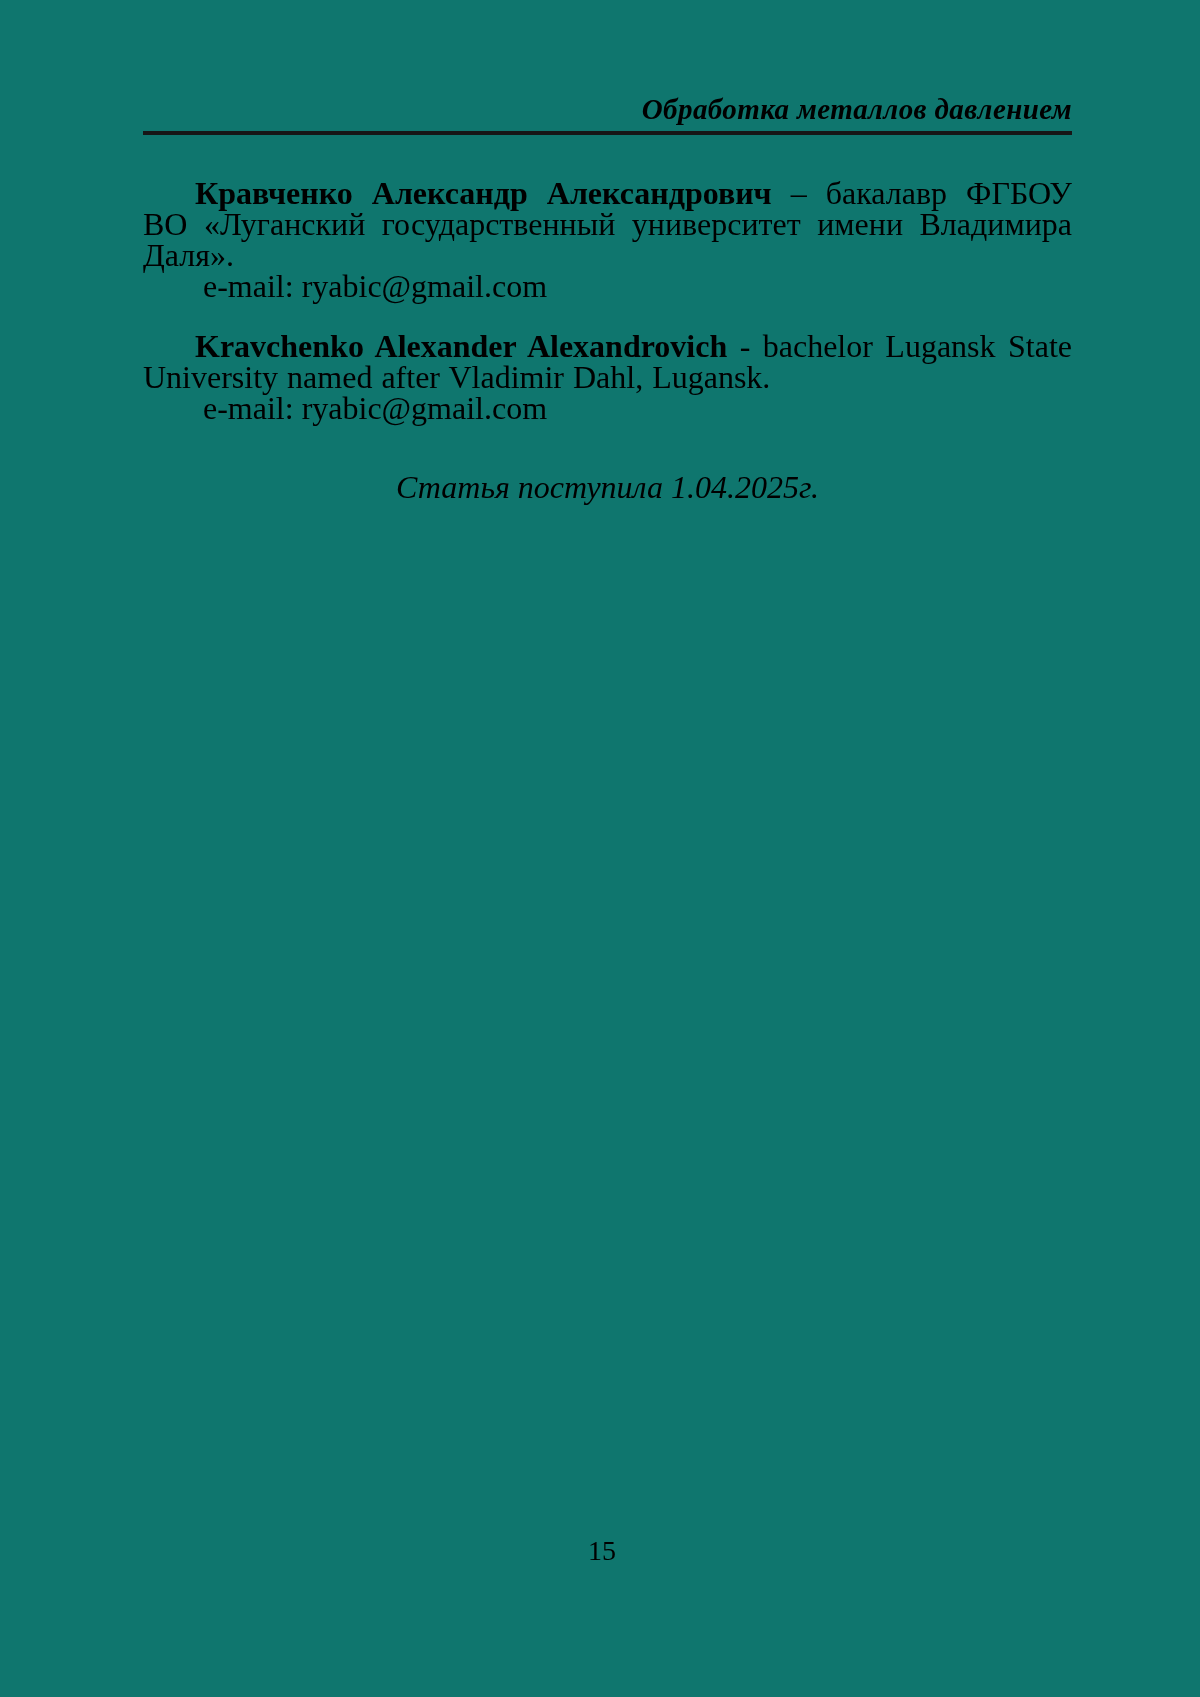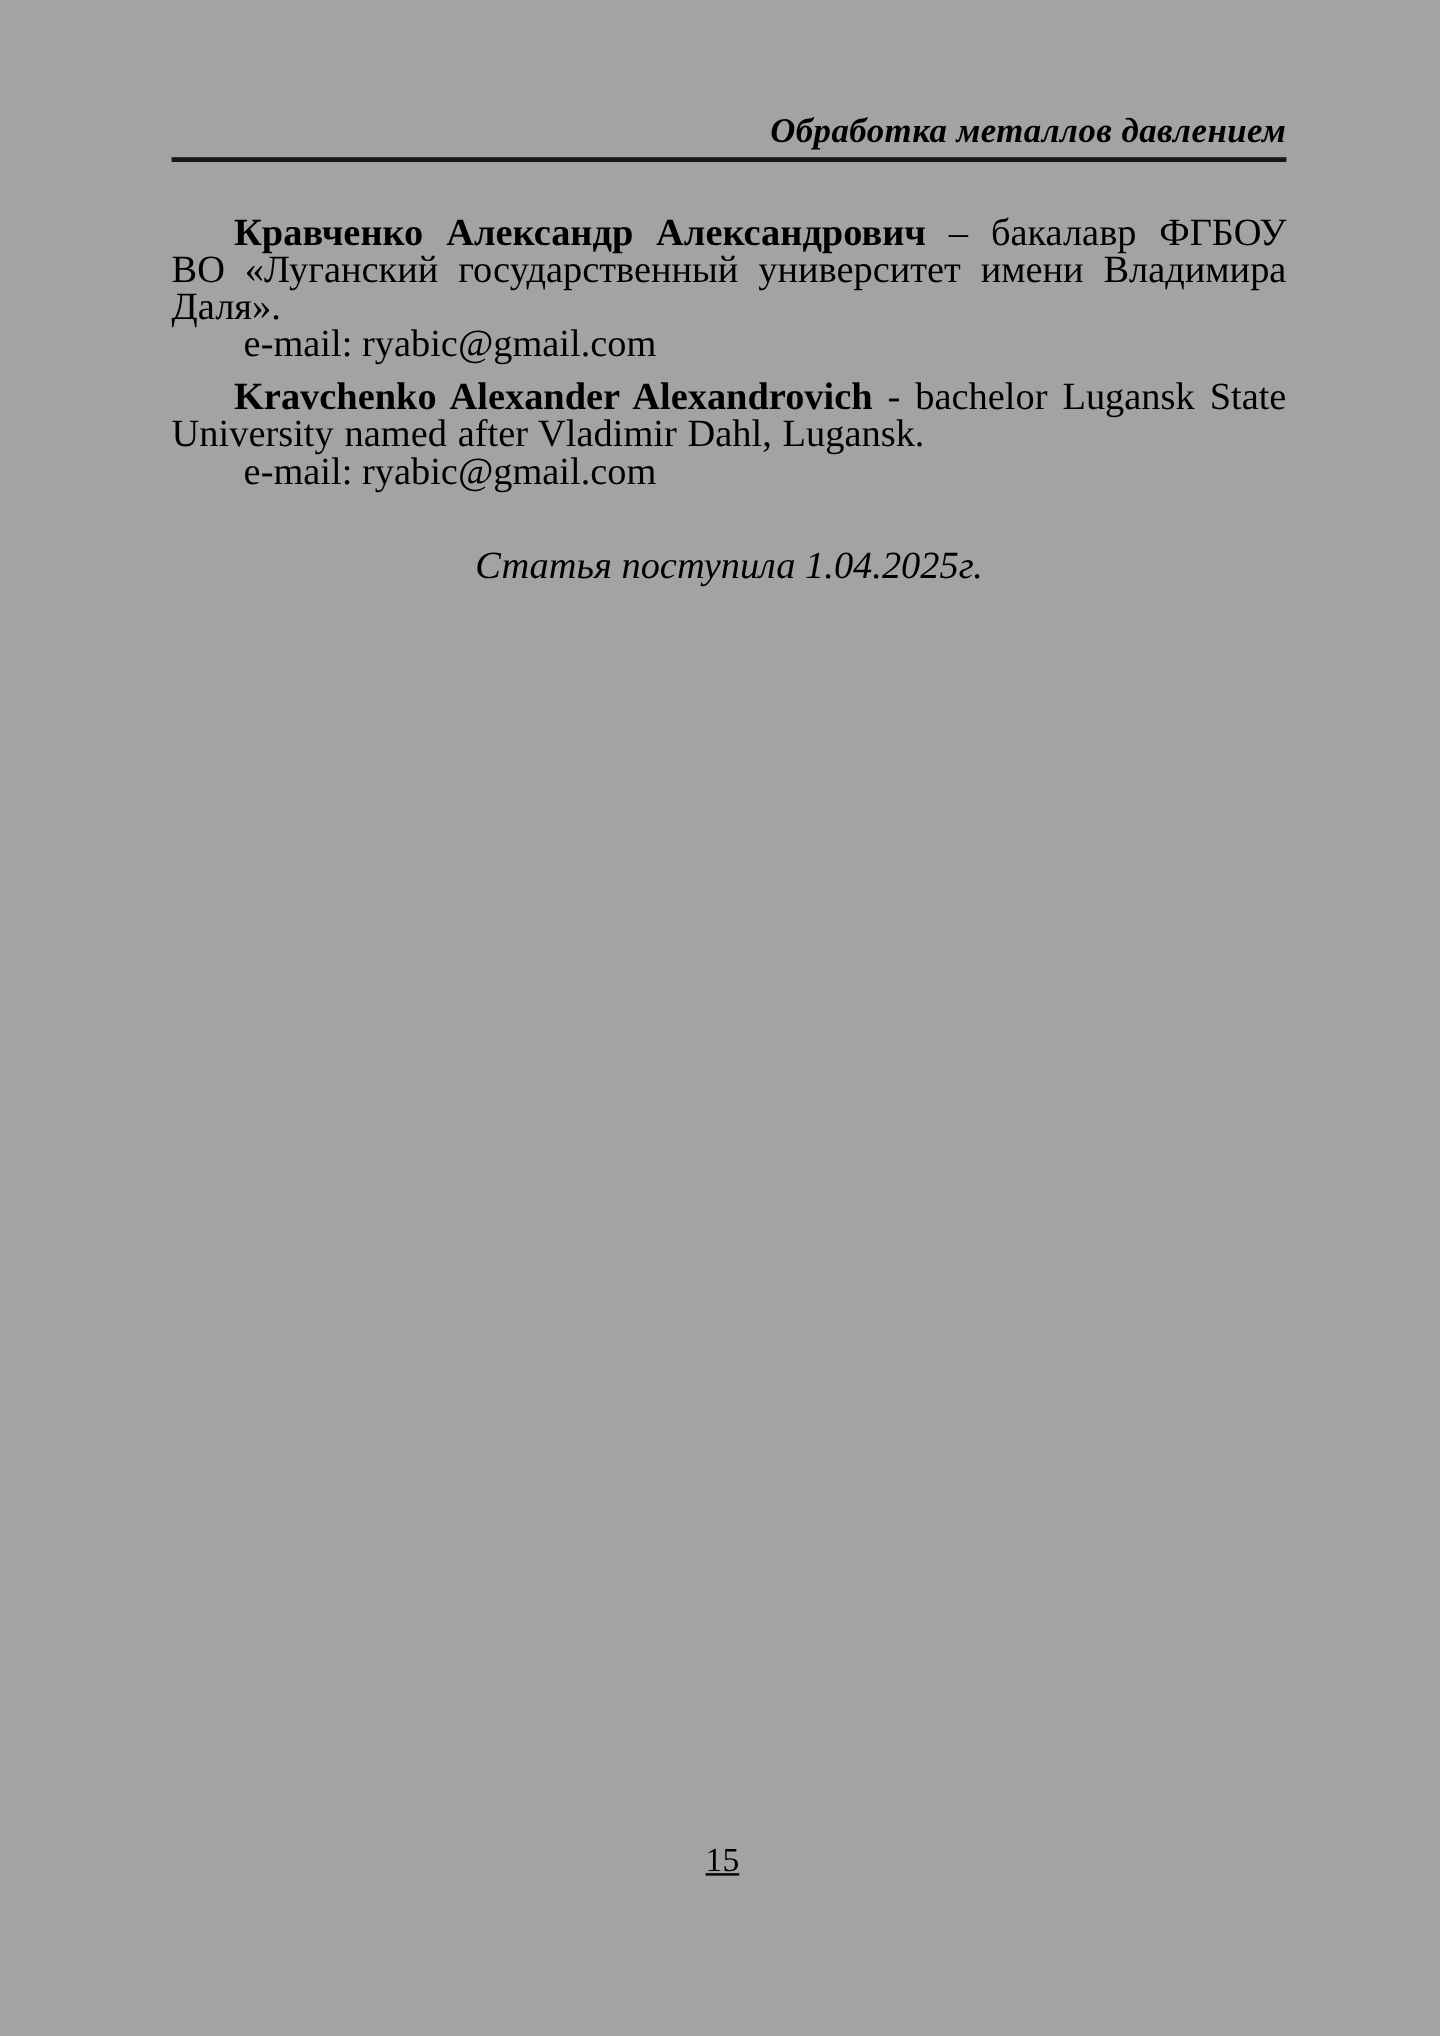--- a/index.html
+++ b/index.html
@@ -4,21 +4,21 @@
 <style>
   html, body {
     margin: 0;
     padding: 0;
     background: #ffffff;
   }
   .page {
     position: relative;
     width: 1200px;
     height: 1697px;
-    background: #a3a3a3;
+    background: #0f766e;
     color: #000000;
     font-family: "Liberation Serif", serif;
     overflow: hidden;
   }
   .running-head {
     position: absolute;
     left: 143px;
     right: 128px;
     top: 92px;
     text-align: right;
@@ -45,36 +45,35 @@
     word-spacing: 1px;
   }
   .para .author-name {
     font-weight: bold;
   }
   .email-line {
     margin: 0;
     text-indent: 60px;
   }
   .en-block {
-    margin-top: 13px;
+    margin-top: 29px;
   }
   .received-line {
     margin: 48px 0 0 0;
     text-align: center;
     font-style: italic;
   }
   .page-footer {
     position: absolute;
     left: 132px;
     right: 128px;
     top: 1535px;
     text-align: center;
     font-size: 28px;
     line-height: 32px;
-    text-decoration: underline;
   }
 </style>
 </head>
 <body>
 
 <div class="page">
 
   <div class="running-head">
     <span>Обработка металлов давлением</span>
   </div>

